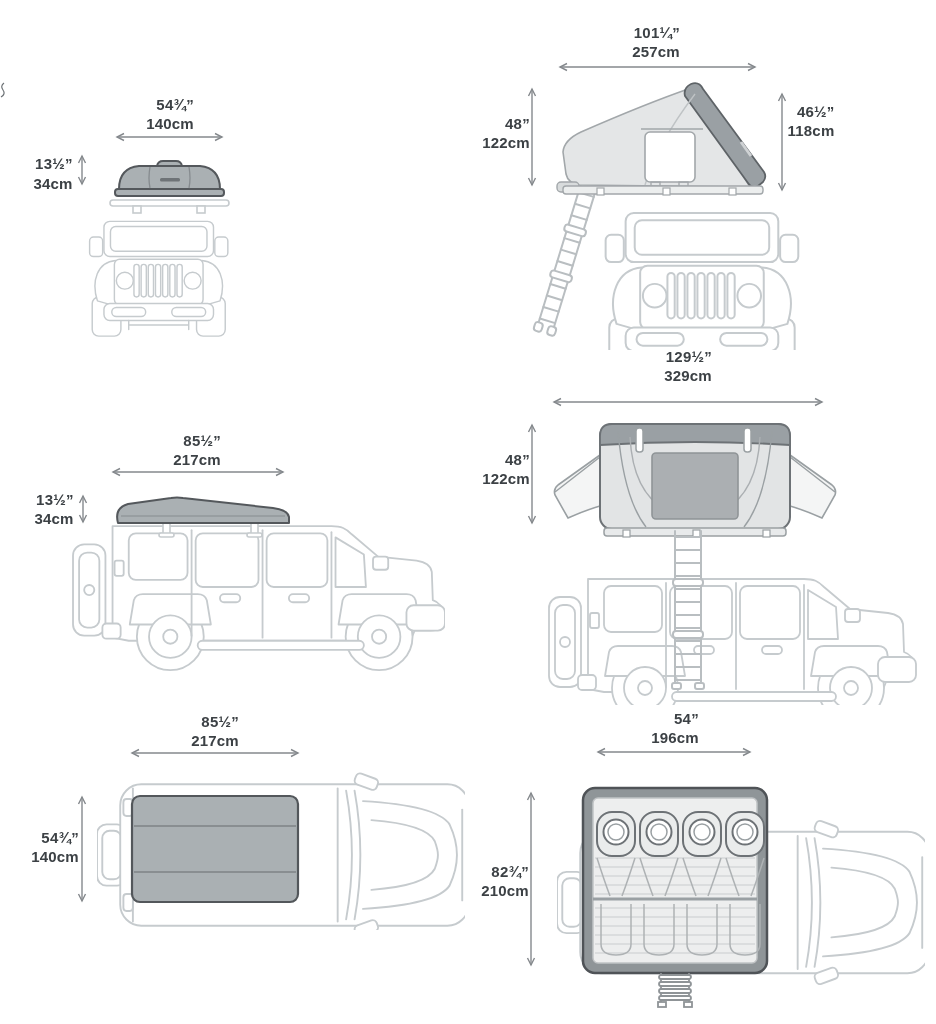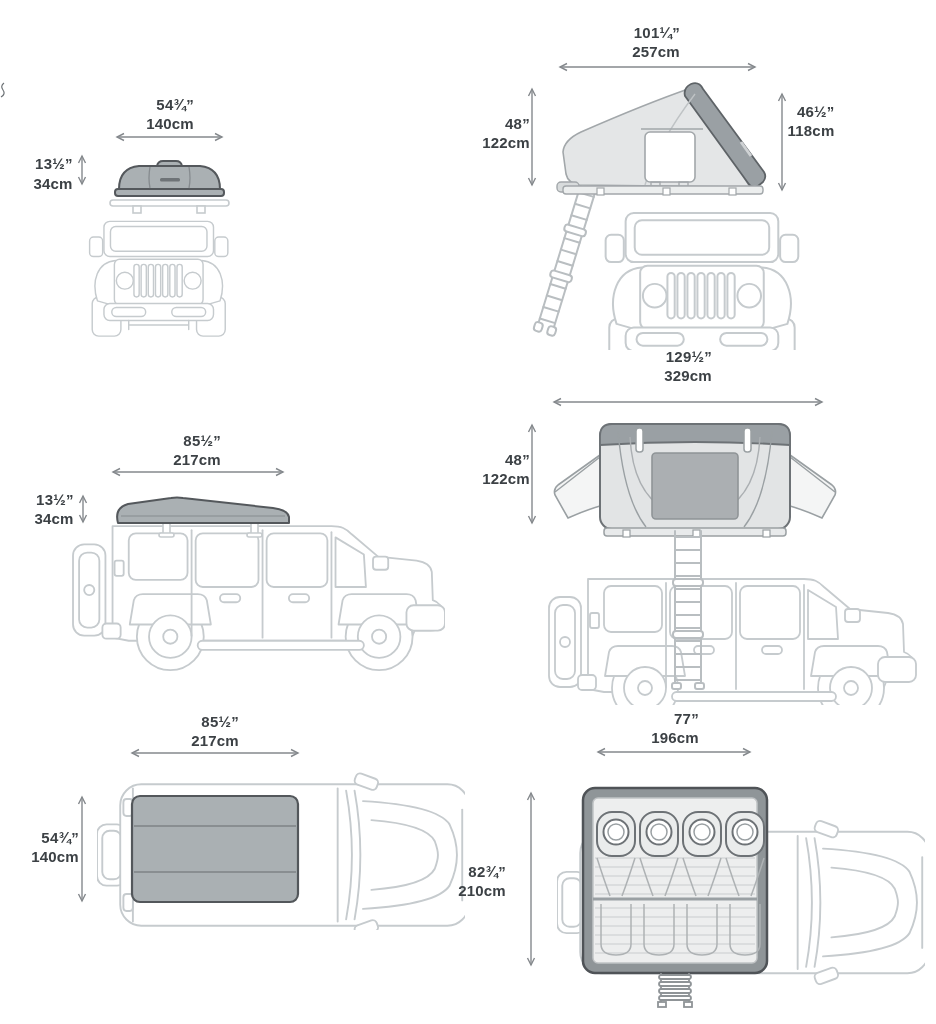--- a/index.html
+++ b/index.html
@@ -402,21 +402,21 @@
   <div class="dim" style="left:215px;top:713px">
     <span>85½”</span>
     <span>217cm</span>
   </div>
   <div class="dim" style="left:55px;top:829px">
     <span>54¾”</span>
     <span>140cm</span>
   </div>
 
   <div class="dim" style="left:675px;top:710px">
-    <span>77”</span>
+    <span>54”</span>
     <span>196cm</span>
   </div>
-  <div class="dim" style="left:482px;top:863px">
+  <div class="dim" style="left:505px;top:863px">
     <span>82¾”</span>
     <span>210cm</span>
   </div>
 
 </div>
 
 </body></html>

